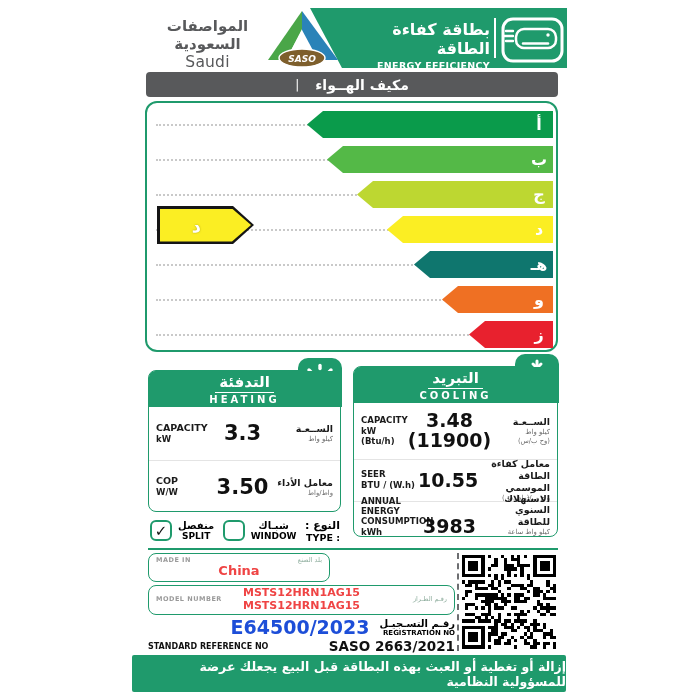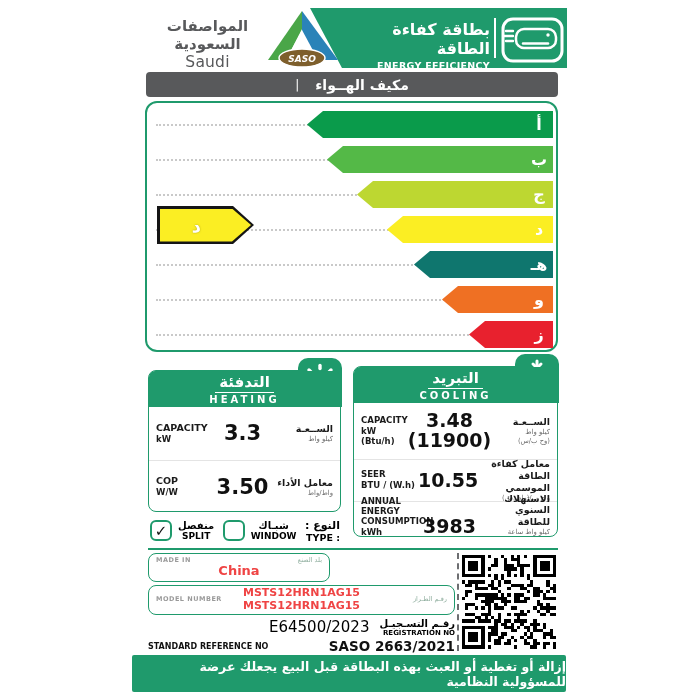--- a/index.html
+++ b/index.html
@@ -99,21 +99,21 @@
   .box-model { left:148px; top:585px; width:307px; height:30px; }
   .info-box .tl { position:absolute; left:7px; top:2px; font-size:6.5px; font-weight:bold;
                   color:#9a9a9a; letter-spacing:.5px; }
   .info-box .tr { position:absolute; right:7px; top:2px; font-size:6.5px; color:#8fae9e; direction:rtl; }
   .info-box .val { position:absolute; left:0; right:0; top:9px; text-align:center;
                    font-size:13px; font-weight:bold; color:#ef4444; }
   .box-model .val { top:0; font-size:11px; line-height:1.2; }
   .box-model .tl, .box-model .tr { top:9px; }
   .reg-row { position:absolute; left:148px; top:616px; width:307px; height:22px;
              display:flex; align-items:center; justify-content:flex-end; gap:10px; }
-  .reg-row .val { font-size:15px; font-weight:normal; color:#000000; }
+  .reg-row .val { font-size:19px; font-weight:bold; color:#1d4ed8; }
   .reg-row .lbls { text-align:right; }
   .reg-row .ar { font-size:10px; font-weight:bold; direction:rtl; }
   .reg-row .en { font-size:7px; font-weight:bold; }
   .std-row { position:absolute; left:148px; top:638px; width:307px; height:16px;
              display:flex; align-items:center; justify-content:space-between; }
   .std-row .lbl-en { font-size:8px; font-weight:bold; color:#111; }
   .std-row .val { font-size:13.5px; font-weight:bold; color:#111; }
   .std-row .lbl-ar { font-size:9.5px; font-weight:bold; direction:rtl; color:#111; }
   .vdash { position:absolute; left:457px; top:553px; height:98px; border-left:2px dashed #6d6e71; }
   .qr { position:absolute; left:462px; top:553px; width:94px; height:97px; }

